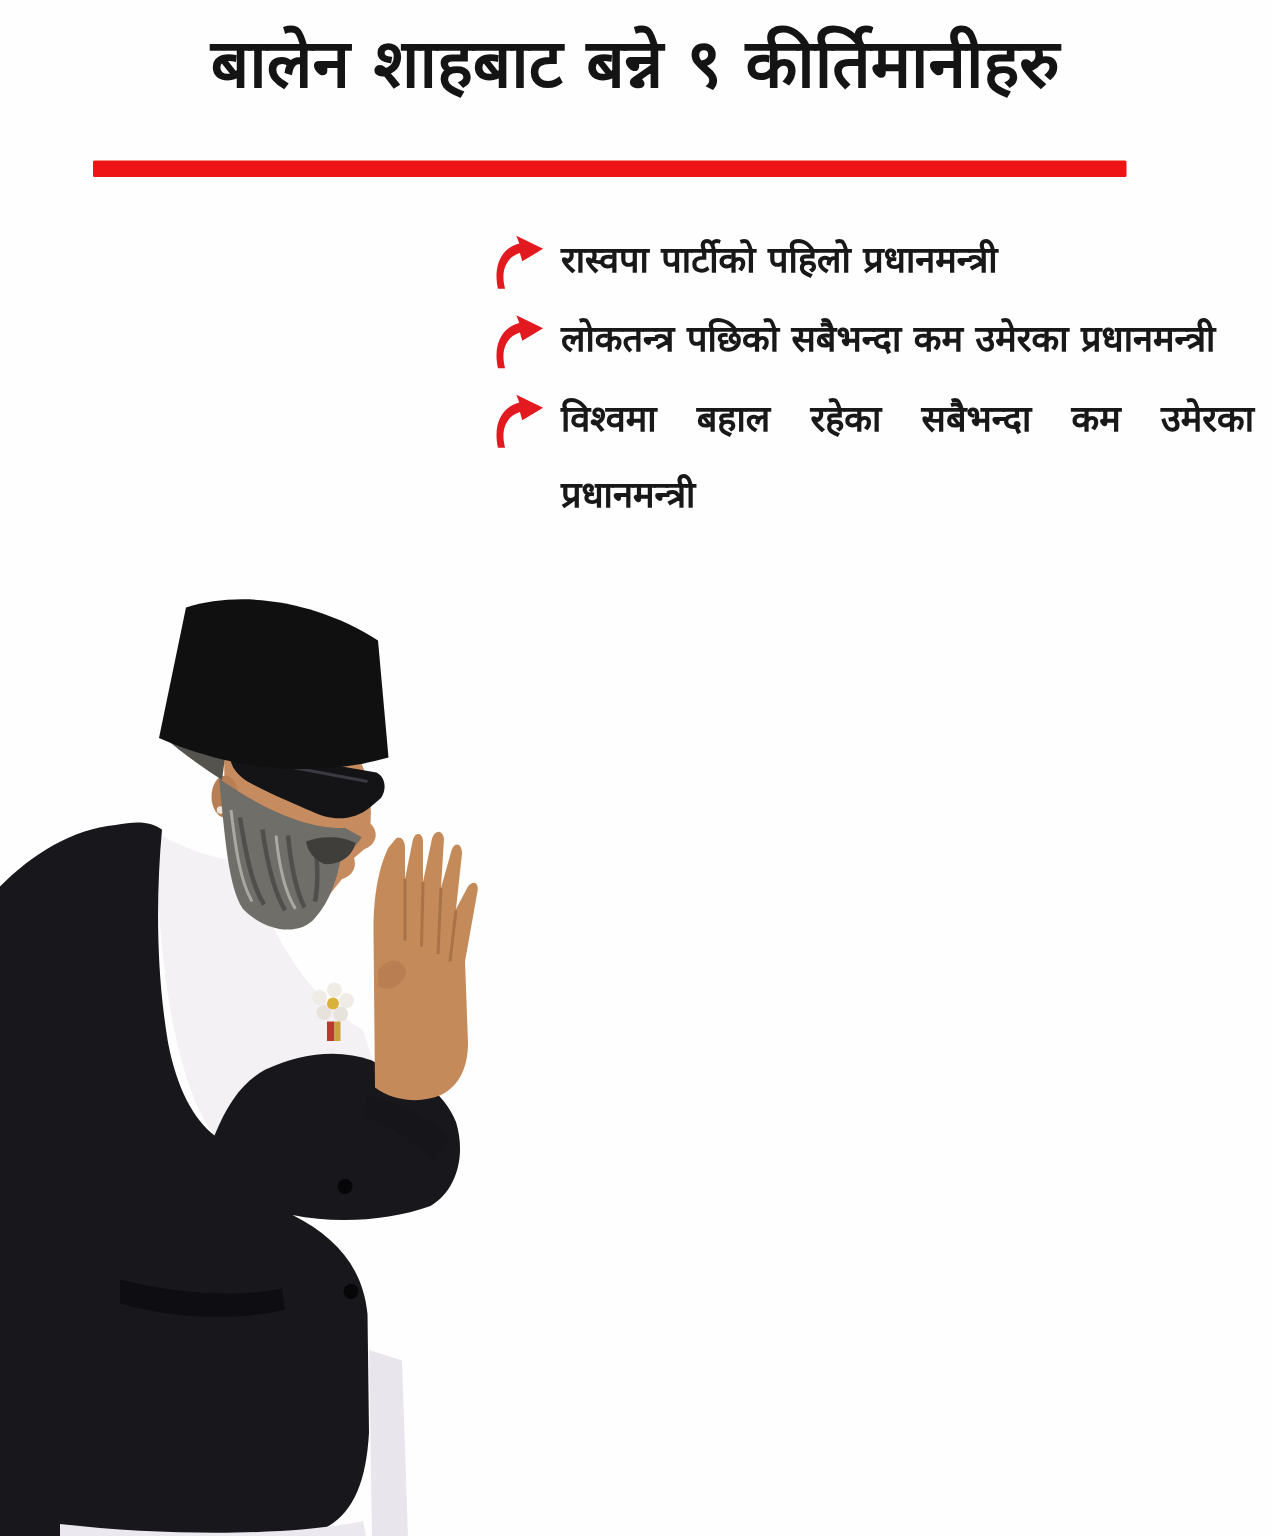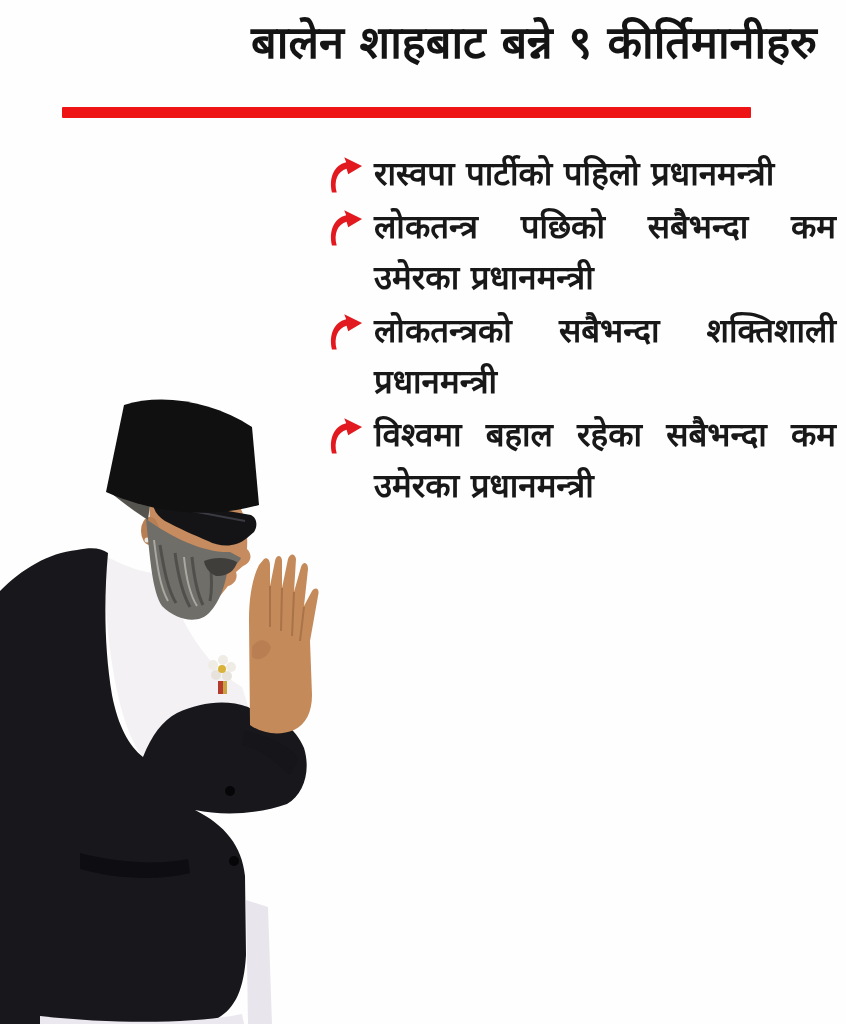--- a/index.html
+++ b/index.html
@@ -6,21 +6,21 @@
   .poster{
     position:relative;
     width:847px;height:1024px;
     background:#fefefe;
     overflow:hidden;
     font-family:"DejaVu Sans","Liberation Sans",sans-serif;
   }
   .title{
     position:absolute;
     left:30px;top:14px;width:787px;
-    text-align:right;
+    text-align:center;
     font-size:45px;
     font-weight:700;
     color:#141414;
     letter-spacing:0px;
     line-height:1.3;
     margin:0;
   }
   .title-underline{
     position:absolute;
     left:62px;top:107px;
@@ -42,21 +42,21 @@
   }
   .bullet{
     flex:0 0 38px;
     width:38px;height:40px;
     margin:7px 8px 0 0;
     color:#e2191f;
   }
   .bullet svg{width:38px;height:40px;display:block;}
   .record-text{
     flex:1;
-    font-size:33px;
+    font-size:24px;
     font-weight:600;
     color:#181818;
     line-height:51px;
     text-align:justify;
     text-align-last:left;
   }
   .photo-wrap{
     position:absolute;
     left:0;top:395px;
     width:345px;height:629px;
@@ -189,25 +189,17 @@
           </svg>
         </span>
       <span class="record-text">लोकतन्त्र पछिको सबैभन्दा कम उमेरका प्रधानमन्त्री</span>
     </li>
     <li>
       <span class="bullet">
           <svg viewBox="0 0 48 48">
             <path d="M5,46 C1,28 7,12 23,8 L20.5,1.5 L43,12.5 L25.5,23 L23.5,16 C12,19.5 7,31 11,46 Z" fill="currentColor"></path>
           </svg>
         </span>
-      <span class="record-text">लोकतन्त्रको सबैभन्दा शक्तिशाली प्रधानमन्त्री</span>
-    </li>
-    <li>
-      <span class="bullet">
-          <svg viewBox="0 0 48 48">
-            <path d="M5,46 C1,28 7,12 23,8 L20.5,1.5 L43,12.5 L25.5,23 L23.5,16 C12,19.5 7,31 11,46 Z" fill="currentColor"></path>
-          </svg>
-        </span>
       <span class="record-text">विश्वमा बहाल रहेका सबैभन्दा कम उमेरका प्रधानमन्त्री</span>
     </li>
   </ul>
 
 </div>
 
 </body></html>

